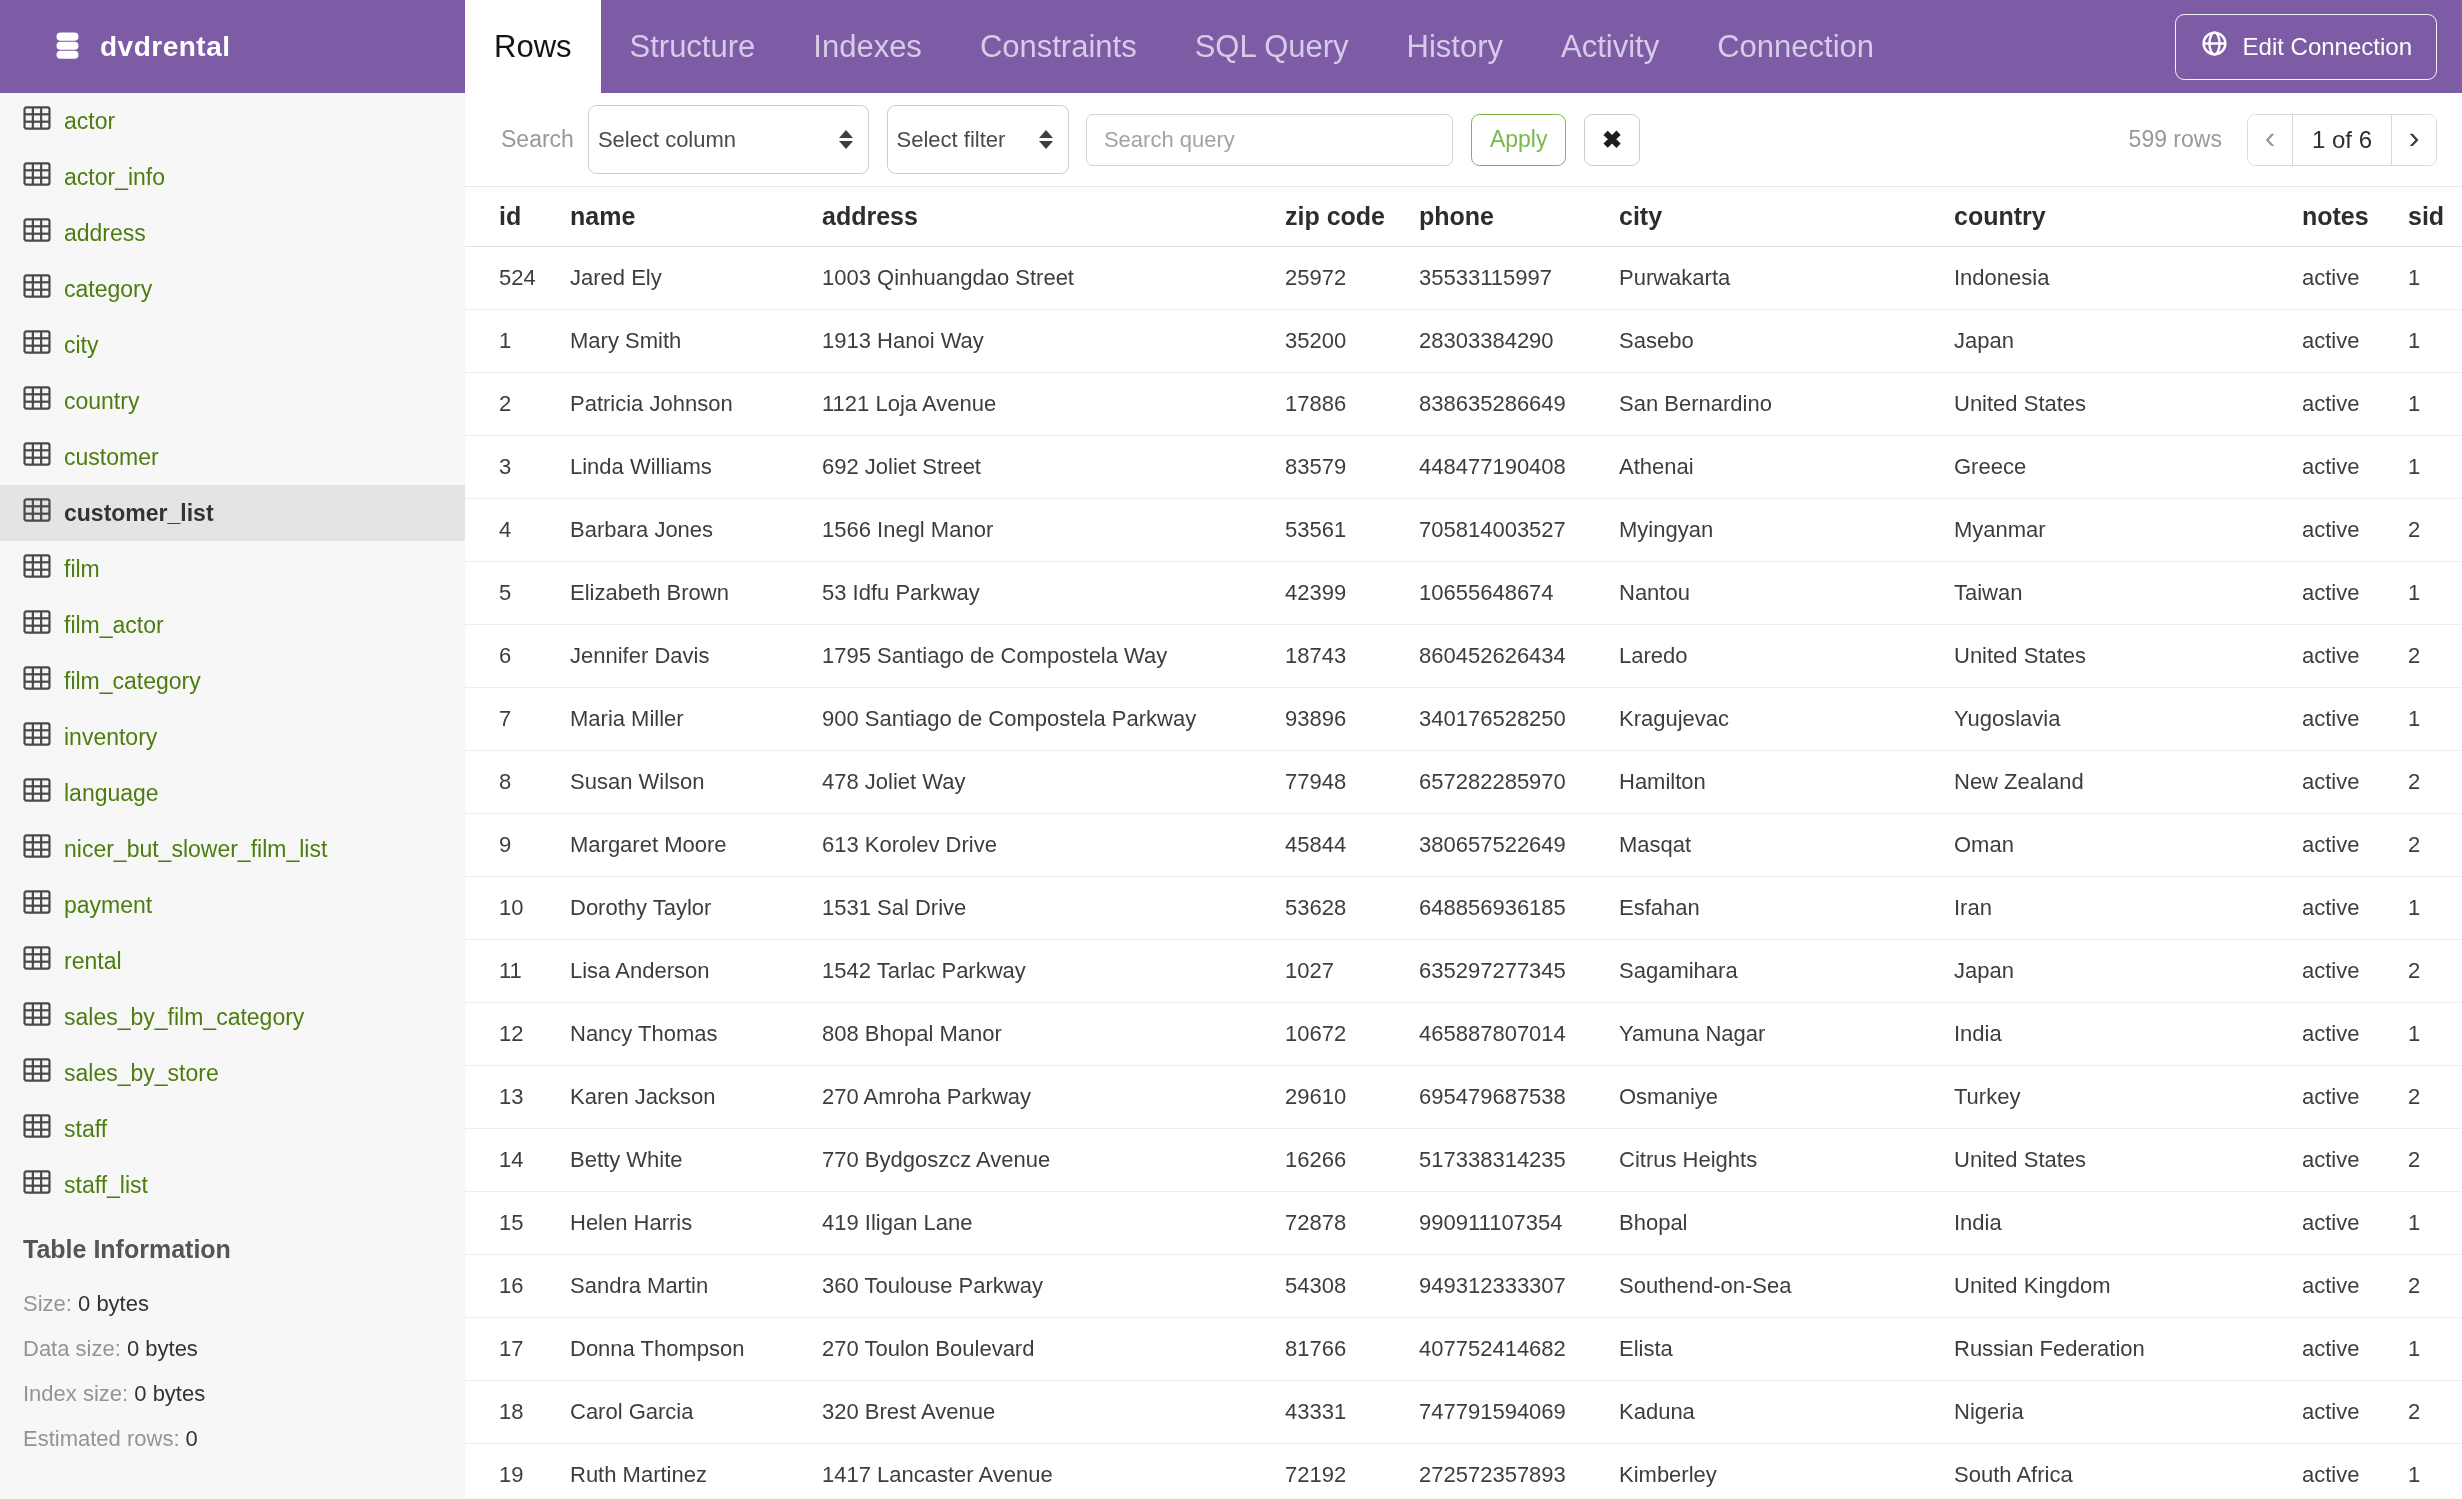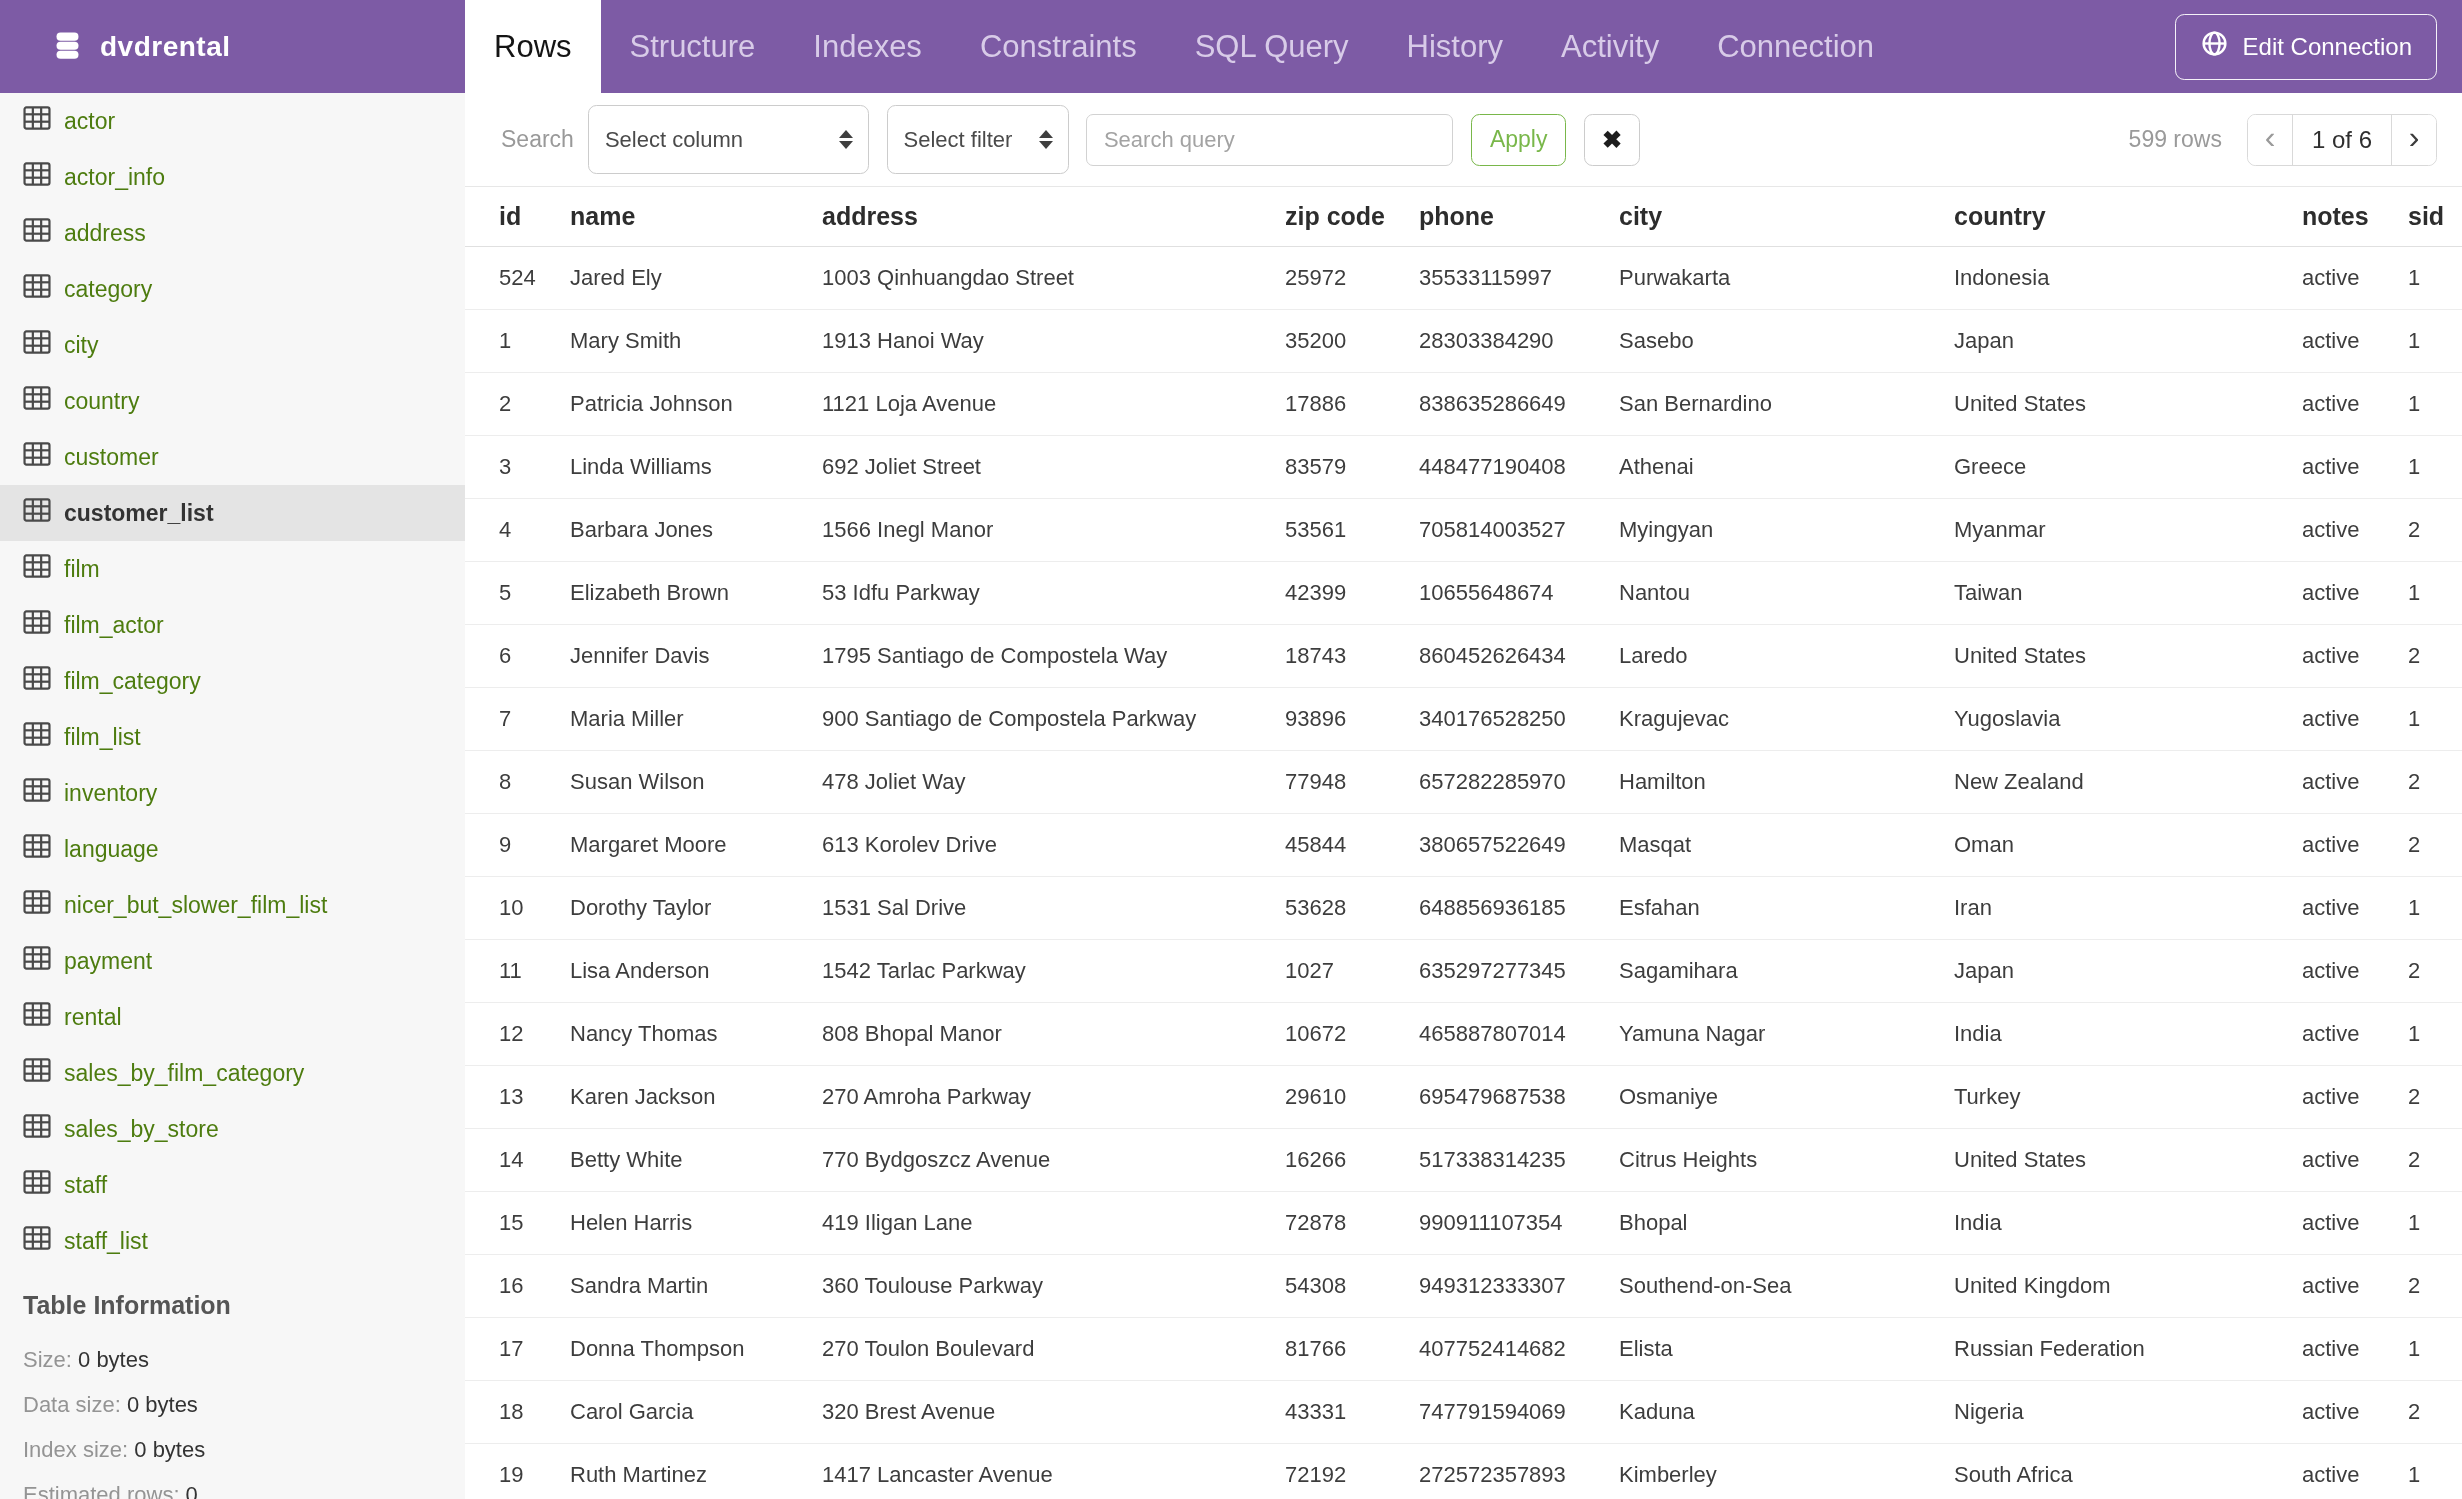--- a/index.html
+++ b/index.html
@@ -27,21 +27,21 @@
   .info{margin-top:22px;padding-left:23px;}
   .info h3{margin:0 0 16.7px 0;font-size:25px;color:#555;}
   .info-row{font-size:22px;line-height:45px;color:#949494;white-space:nowrap;}
   .info-row .val{color:#333;}
 
   
   main{flex:1;min-width:0;display:flex;flex-direction:column;background:#fff;}
   .toolbar{height:93px;flex:0 0 93px;display:flex;align-items:center;padding:0 25px 0 36px;box-sizing:border-box;gap:17.7px;}
   .lbl{font-size:23px;color:#999;margin-right:-3.7px;text-align:center;}
   .select{height:69px;box-sizing:border-box;border:0.9px solid #ccc;border-radius:8.4px;background:#fff;
-    display:flex;align-items:center;justify-content:space-between;padding:0 15px 0 16px;font-size:22px;color:#4a4a4a;}
+    display:flex;align-items:center;justify-content:space-between;padding:0 15px 0 9px;font-size:22px;color:#4a4a4a;}
   .select.wide{width:281px;}
   .select.narrow{width:182px;}
   .caret{display:flex;flex-direction:column;gap:3.7px;margin-left:13px;}
   .caret i{display:block;width:0;height:0;border-left:7.4px solid transparent;border-right:7.4px solid transparent;}
   .caret i.up{border-bottom:8.4px solid #3e3e3e;}
   .caret i.dn{border-top:8.4px solid #3e3e3e;}
   .query{height:52px;width:367px;box-sizing:border-box;border:0.9px solid #d2d2d2;border-radius:7px;padding:0 16.7px;
     font-size:22px;color:#333;font-family:inherit;outline:none;}
   .query::placeholder{color:#a3a3a3;}
   .apply{height:52px;box-sizing:border-box;background:#fff;border:1.9px solid #79b74a;color:#79b74a;border-radius:8.4px;
@@ -214,30 +214,20 @@
             <span>film_category</span>
           </div>
           <div class="tbl-item">
             <span><svg width="28" height="24" viewBox="0 0 30 26" fill="none" stroke="#4a4a4a" stroke-width="2.4">
                 <rect x="1.5" y="1.5" width="27" height="23" rx="2"></rect>
                 <line x1="1.5" y1="9" x2="28.5" y2="9"></line>
                 <line x1="1.5" y1="17" x2="28.5" y2="17"></line>
                 <line x1="10.5" y1="1.5" x2="10.5" y2="24.5"></line>
                 <line x1="19.5" y1="1.5" x2="19.5" y2="24.5"></line>
               </svg></span>
-            <span>film_list</span>
-          </div>
-          <div class="tbl-item">
-            <span><svg width="28" height="24" viewBox="0 0 30 26" fill="none" stroke="#4a4a4a" stroke-width="2.4">
-                <rect x="1.5" y="1.5" width="27" height="23" rx="2"></rect>
-                <line x1="1.5" y1="9" x2="28.5" y2="9"></line>
-                <line x1="1.5" y1="17" x2="28.5" y2="17"></line>
-                <line x1="10.5" y1="1.5" x2="10.5" y2="24.5"></line>
-                <line x1="19.5" y1="1.5" x2="19.5" y2="24.5"></line>
-              </svg></span>
             <span>inventory</span>
           </div>
           <div class="tbl-item">
             <span><svg width="28" height="24" viewBox="0 0 30 26" fill="none" stroke="#4a4a4a" stroke-width="2.4">
                 <rect x="1.5" y="1.5" width="27" height="23" rx="2"></rect>
                 <line x1="1.5" y1="9" x2="28.5" y2="9"></line>
                 <line x1="1.5" y1="17" x2="28.5" y2="17"></line>
                 <line x1="10.5" y1="1.5" x2="10.5" y2="24.5"></line>
                 <line x1="19.5" y1="1.5" x2="19.5" y2="24.5"></line>
               </svg></span>

